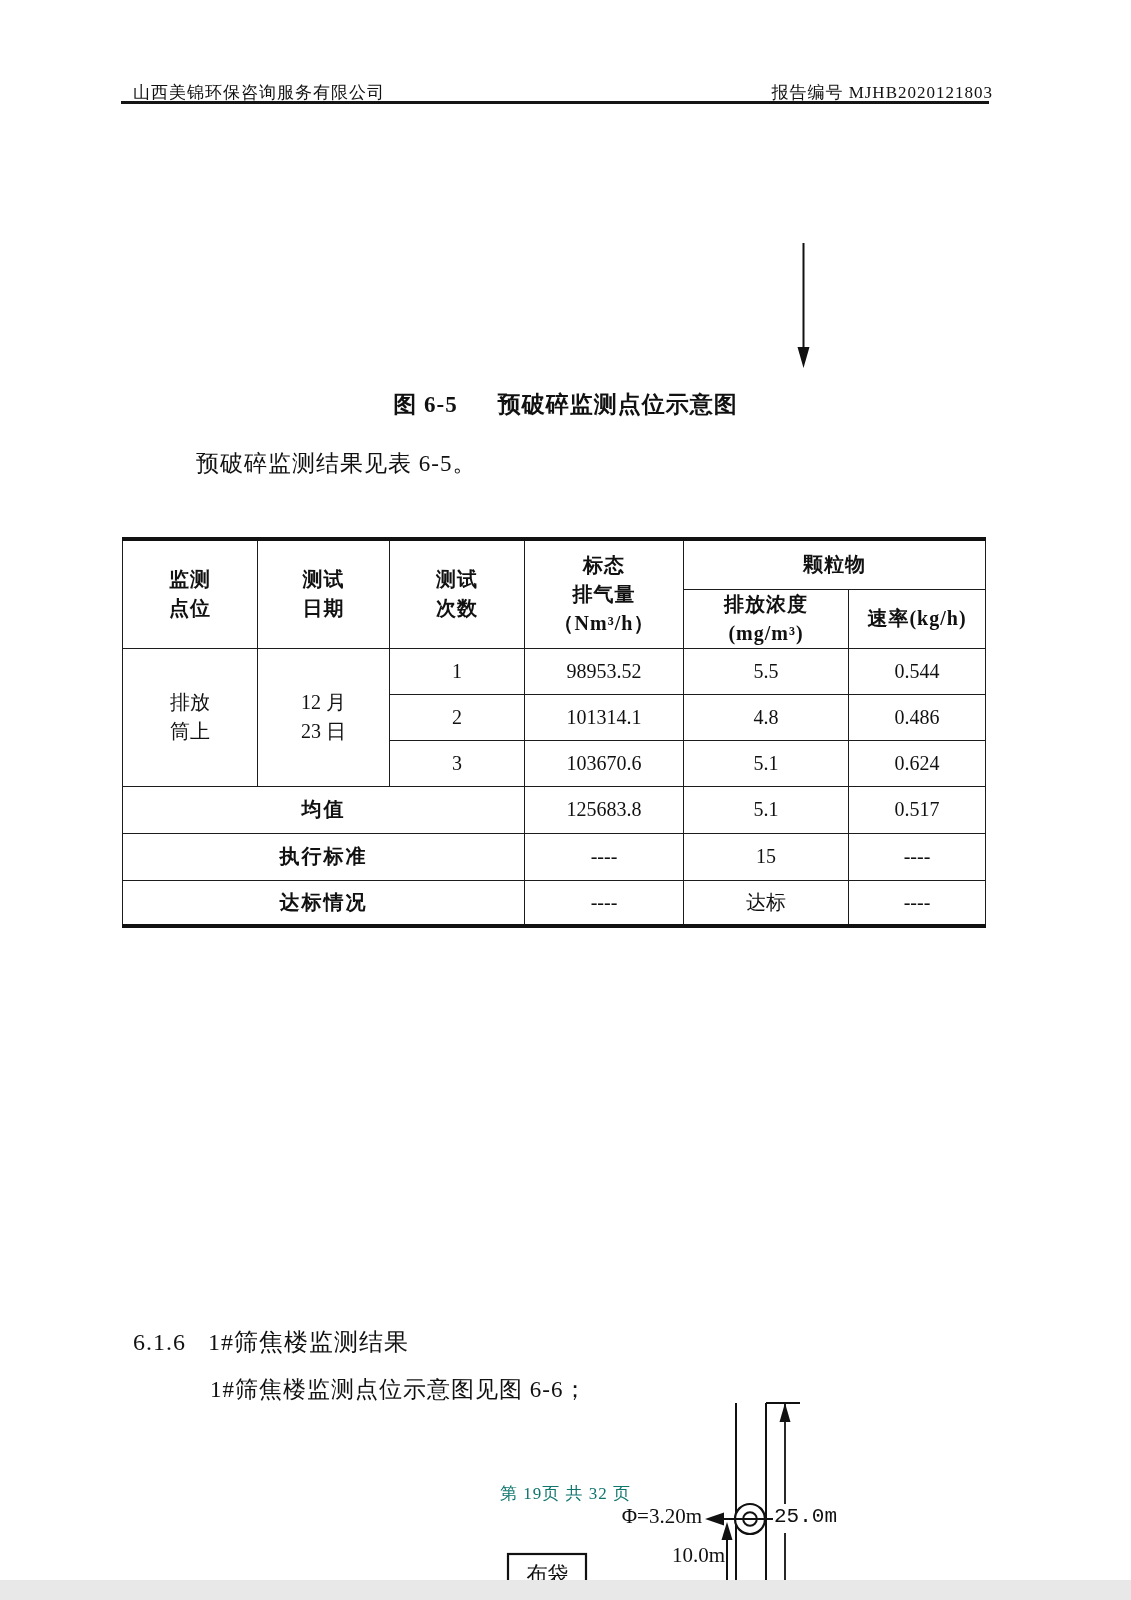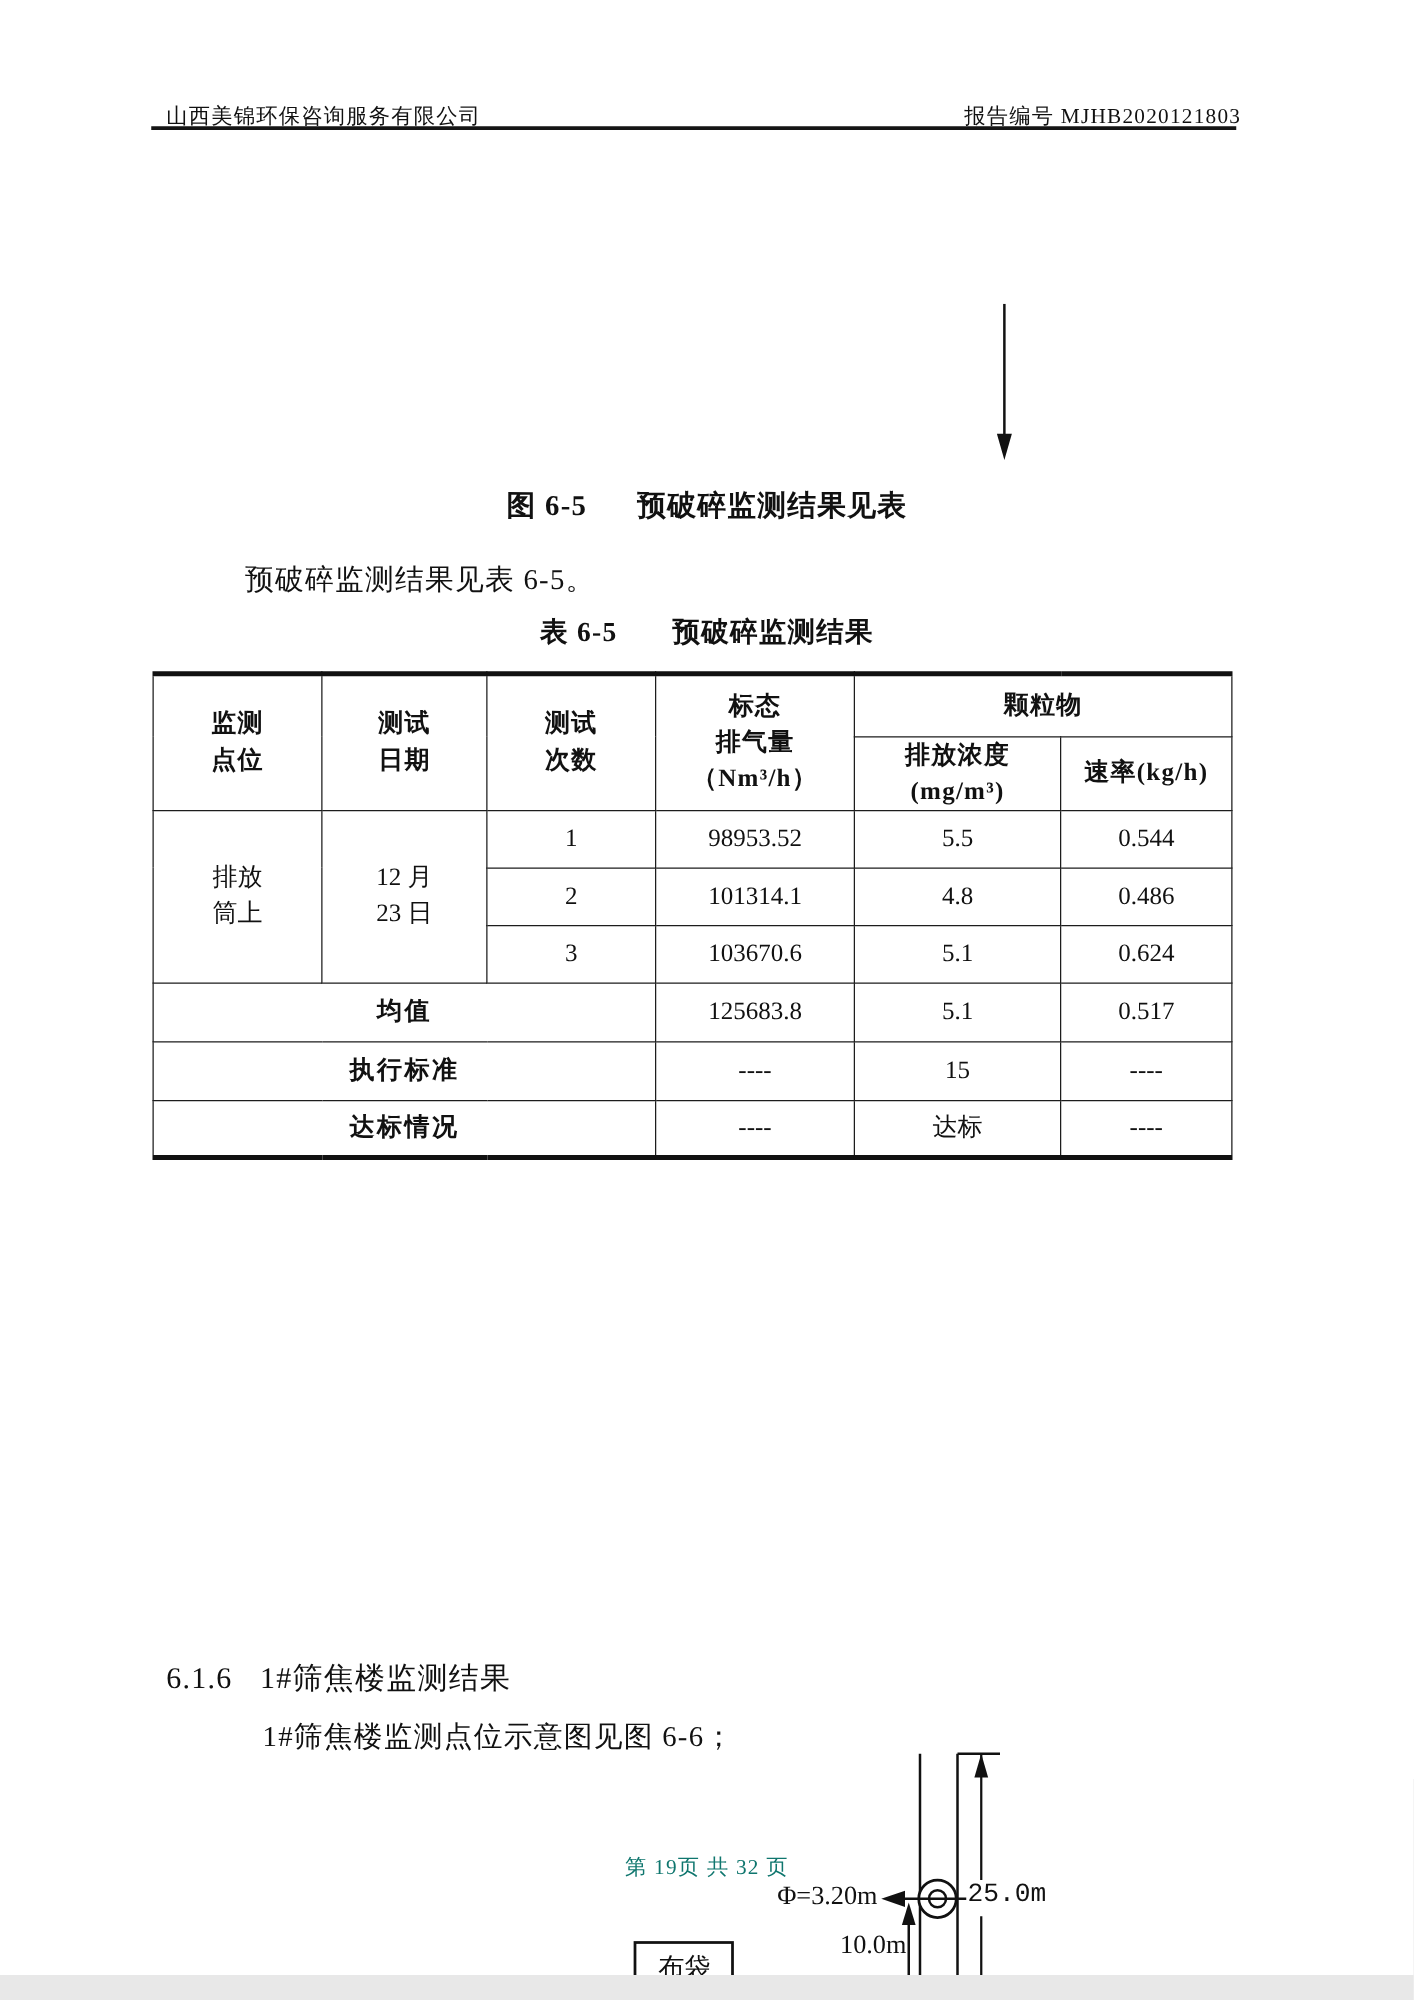--- a/index.html
+++ b/index.html
@@ -55,28 +55,25 @@
   <div class="abs hdr-text" style="left:133px;top:81px;">山西美锦环保咨询服务有限公司</div>
   <div class="abs hdr-text" style="right:138px;top:81px;margin-left:25px;">报告编号 MJHB2020121803</div>
   <div class="abs hdr-rule" style="left:121px;top:101px;width:868px;"></div>
 
   <svg class="abs" style="left:794px;top:243px;" width="20" height="126" viewBox="0 0 20 126">
     <line x1="9.5" y1="0" x2="9.5" y2="108" stroke="#111" stroke-width="2"></line>
     <polygon points="9.5,125 3.5,104 15.5,104" fill="#111"></polygon>
   </svg>
 
   <div class="abs fig-caption" style="left:0;top:389px;">
-    <span>图 6-5</span><span class="gap"></span><span>预破碎监测结果见表</span>
+    <span>图 6-5</span><span class="gap"></span><span>预破碎监测点位示意图</span>
   </div>
 
   <div class="abs body-text" style="left:196px;top:448px;">预破碎监测结果见表 6-5。</div>
 
-  <div class="abs tbl-caption" style="left:0;top:491px;">
-    <span>表 6-5</span><span class="gap"></span><span>预破碎监测结果</span>
-  </div>
 
   <table class="mon abs" style="left:122px;top:537px;">
     <colgroup>
       <col style="width:135px">
         <col style="width:132px">
         <col style="width:135px">
       <col style="width:159px">
         <col style="width:165px">
         <col style="width:137px">
     </colgroup>

